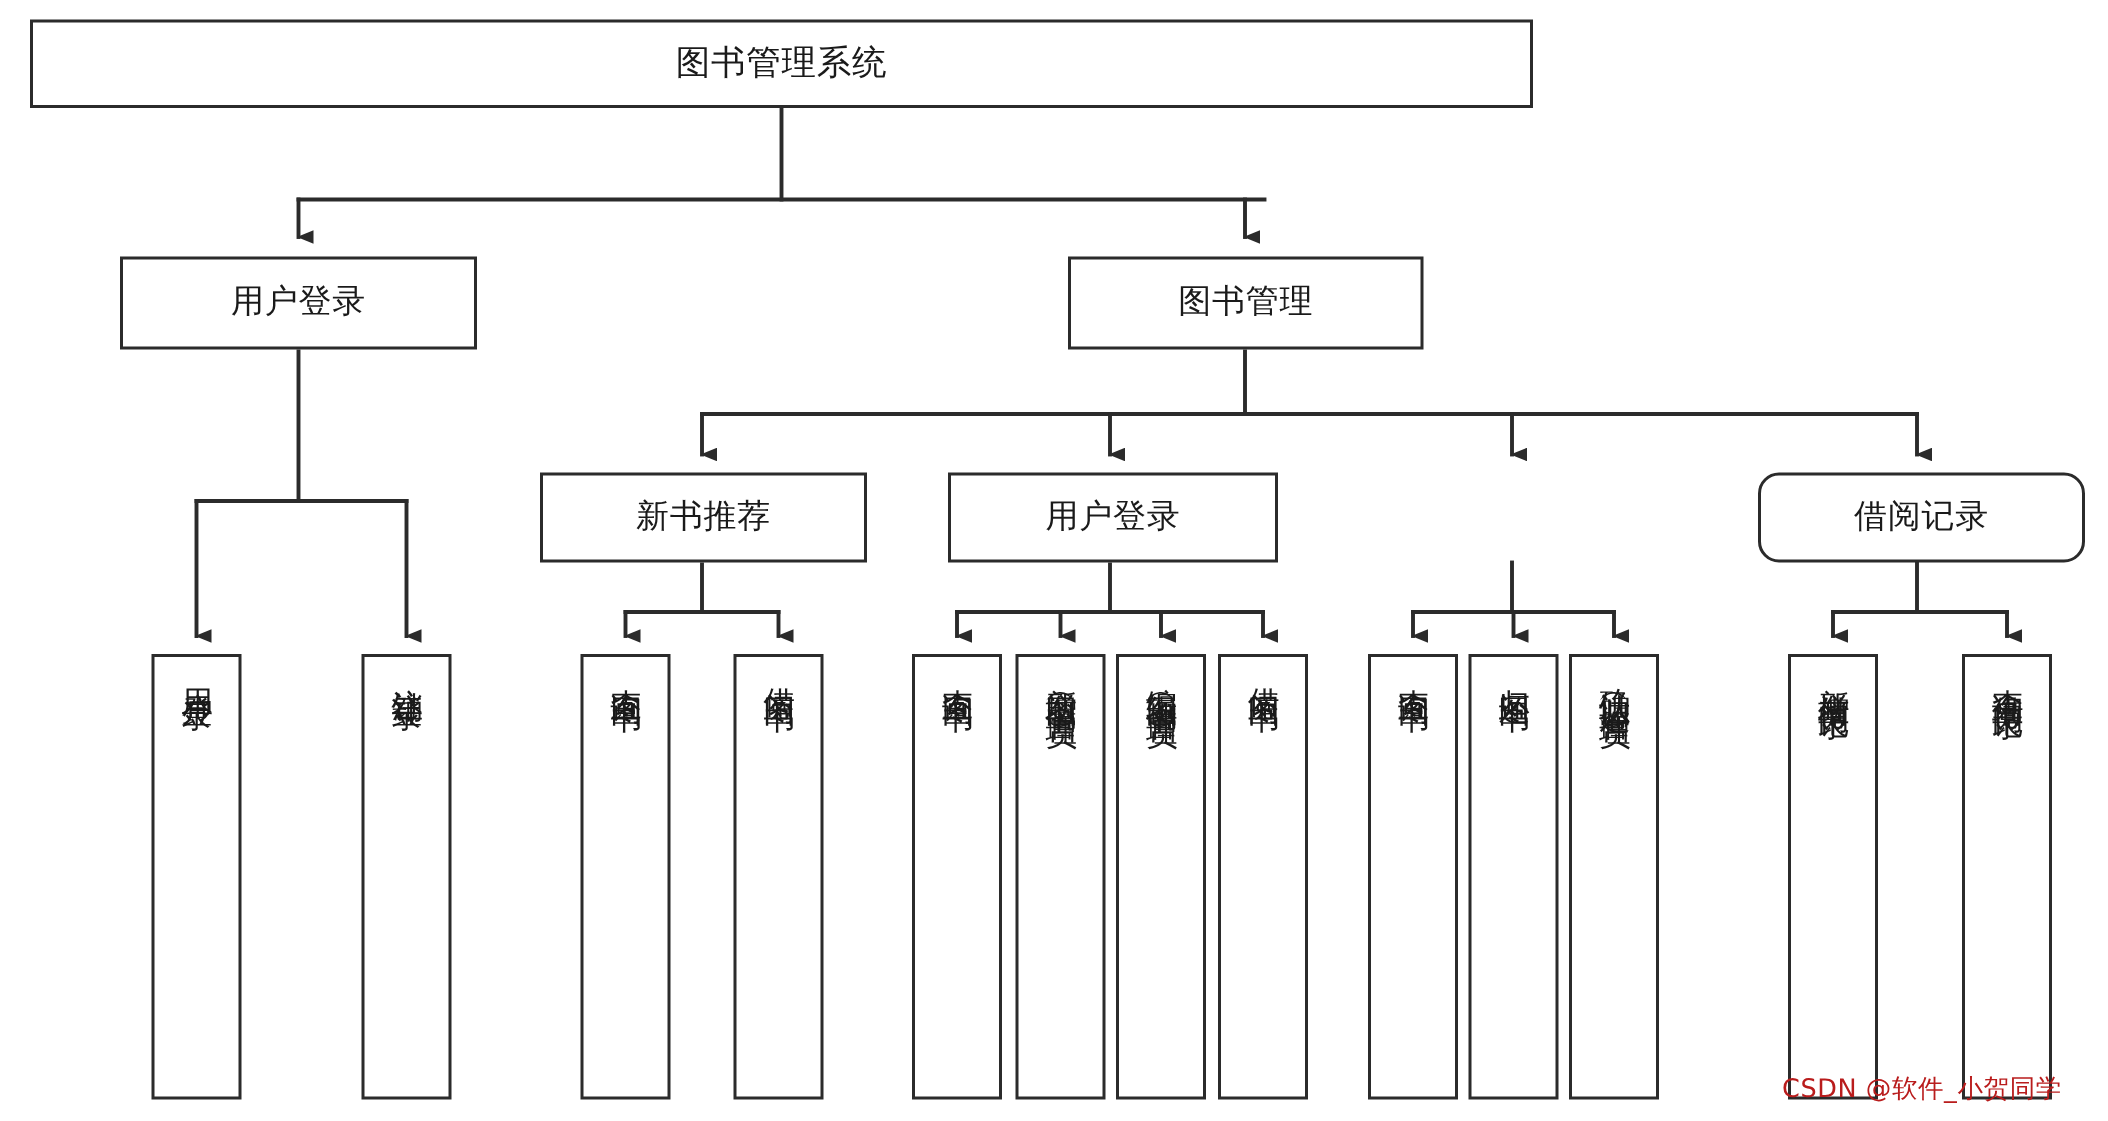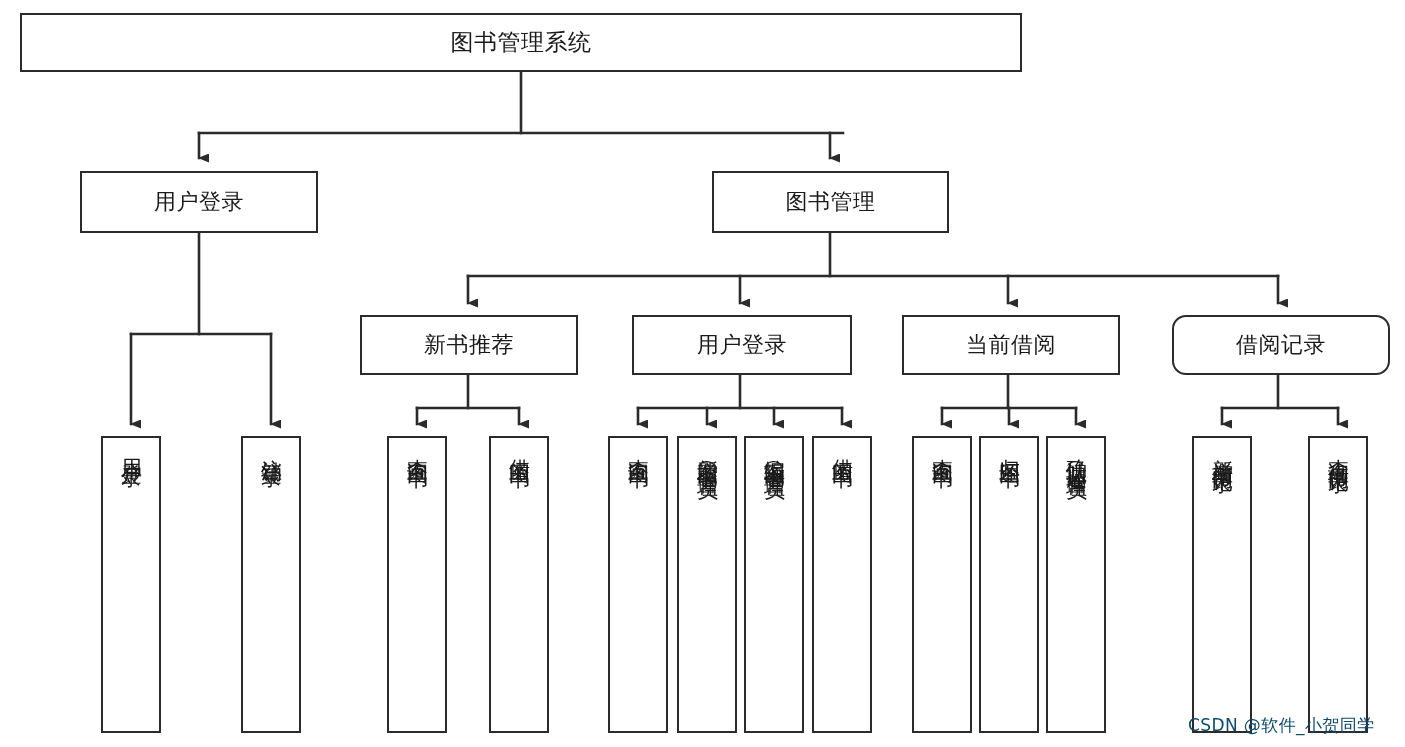--- a/index.html
+++ b/index.html
@@ -58,21 +58,21 @@
     font-size: 21px;
     letter-spacing: 3px;
     line-height: 1;
   }
   .node.root .node-label { font-size: 23px; }
   .watermark {
     position: absolute;
     left: 1188px;
     top: 714px;
     font-size: 17px;
-    color: #0c4a6e;
+    color: #b91c1c;
     white-space: nowrap;
     letter-spacing: 0.4px;
   }
 </style>
 </head>
 <body>
 
 <div id="diagram-root">
 
   <svg id="edge-layer" width="1405" height="747" viewBox="0 0 1405 747">
@@ -138,23 +138,20 @@
   </div>
 
   <div class="node horizontal" style="left:360px; top:315px; width:218px; height:60px;">
     <span class="node-label">新书推荐</span>
   </div>
 
   <div class="node horizontal" style="left:632px; top:315px; width:220px; height:60px;">
     <span class="node-label">用户登录</span>
   </div>
 
-  <div class="node horizontal" style="left:902px; top:315px; width:218px; height:60px;">
-    <span class="node-label">当前借阅</span>
-  </div>
 
   <div class="node horizontal" style="left:1172px; top:315px; width:218px; height:60px;border-radius:14px;">
     <span class="node-label">借阅记录</span>
   </div>
 
   <div class="node vertical" style="left:101px; top:436px; width:60px; height:297px;">
     <span class="node-label">用户登录</span>
   </div>
 
   <div class="node vertical" style="left:241px; top:436px; width:60px; height:297px;">

